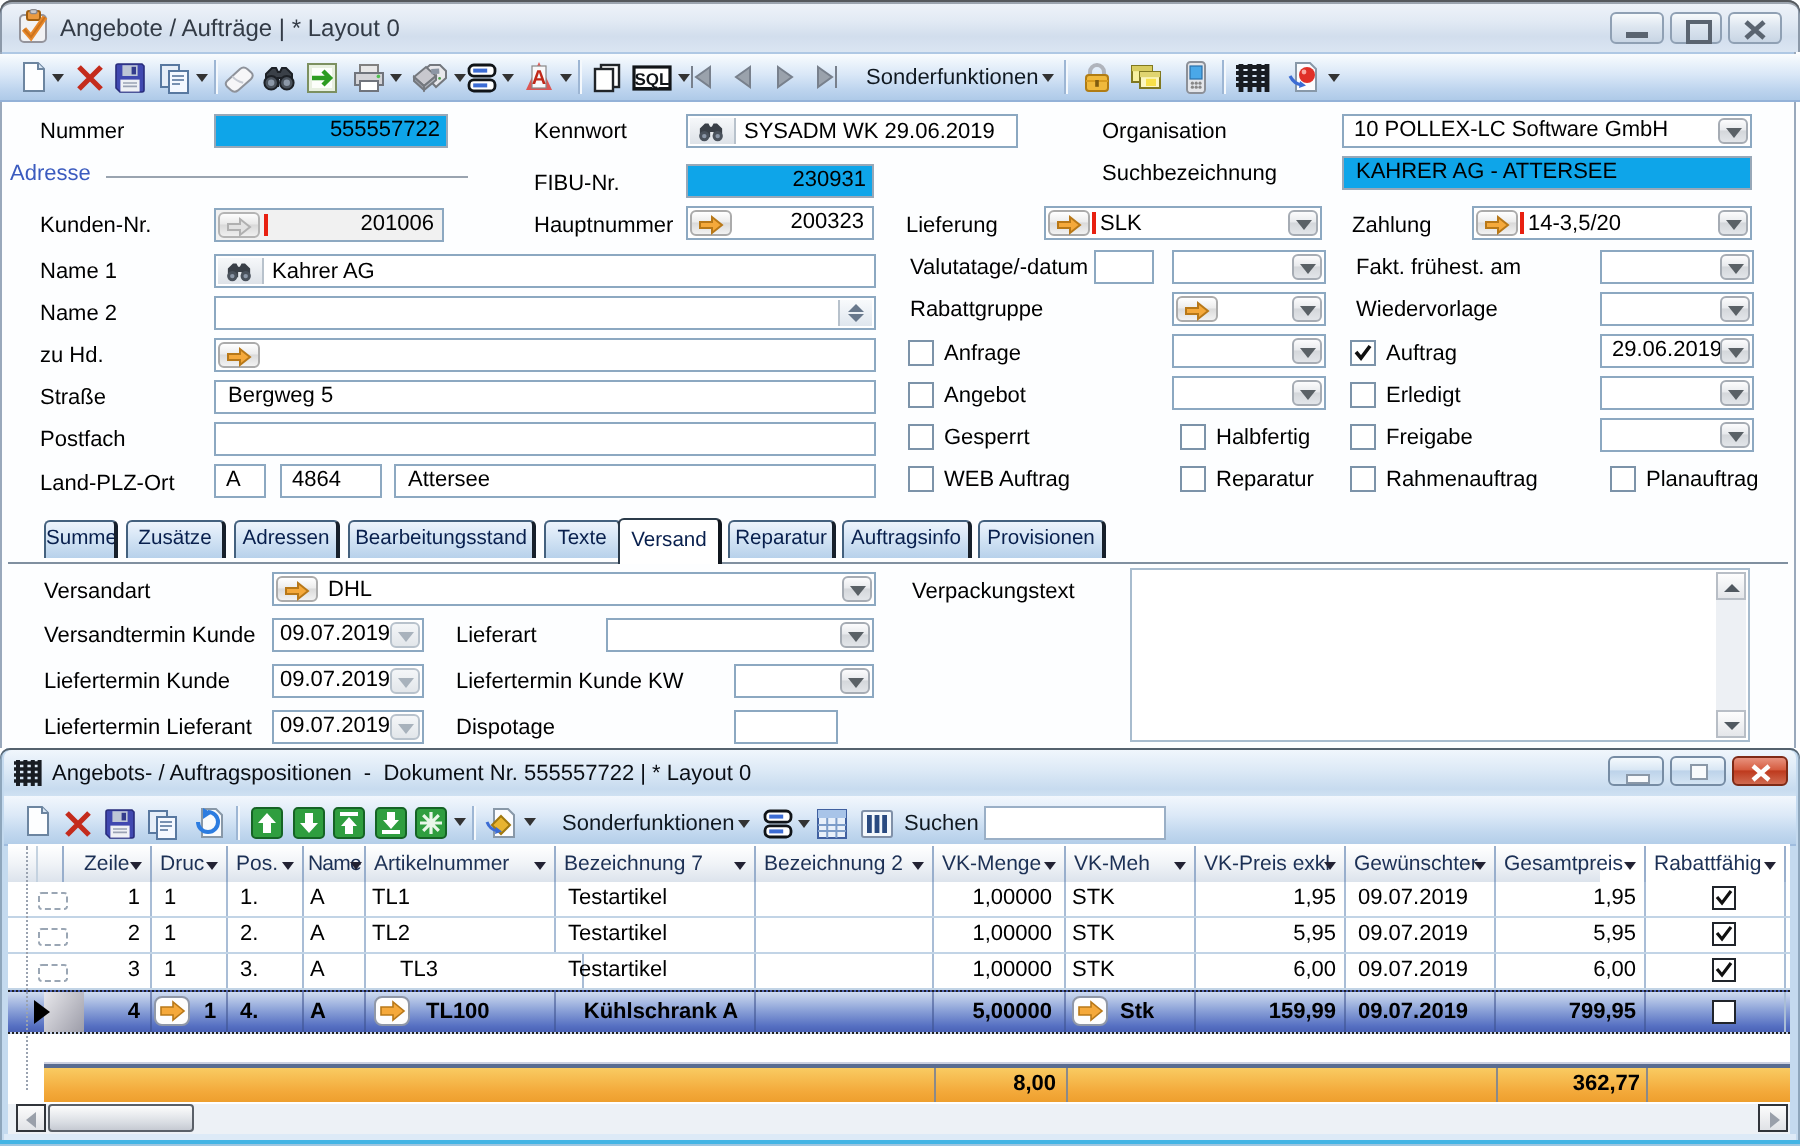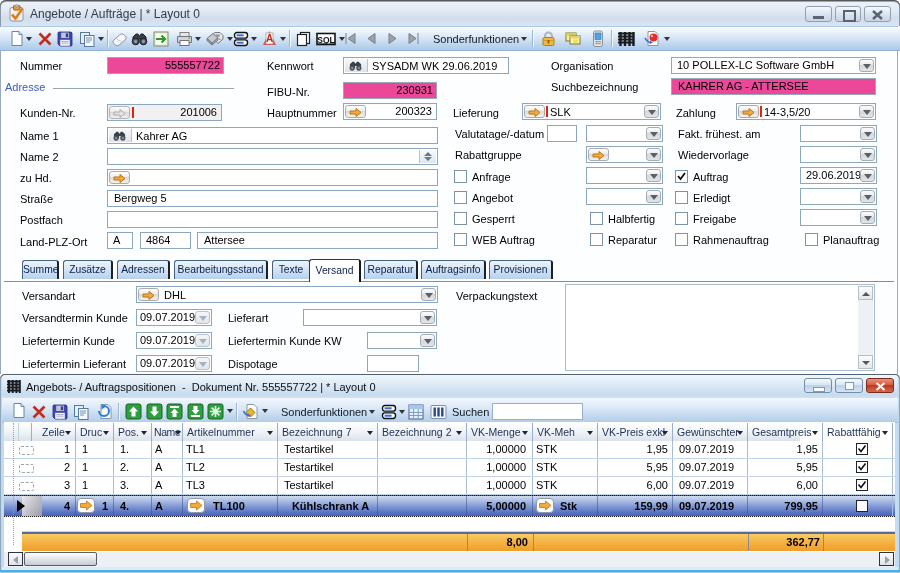--- a/index.html
+++ b/index.html
@@ -1,19 +1,19 @@
 <!DOCTYPE html>
 <html><head><meta charset="utf-8">
 <style>
 html,body{margin:0;padding:0}
 body{width:900px;height:573px;overflow:hidden;position:relative;font-family:"Liberation Sans",sans-serif;background:#fff}
 .ab{position:absolute}
 .lbl{position:absolute;font-size:11px;color:#000;white-space:nowrap}
 .f{position:absolute;box-sizing:border-box;border:1px solid #8CA8C1;background:#fff;height:17px;font-size:11px;line-height:15px;padding:0 3px;white-space:nowrap;overflow:hidden;color:#000}
-.ro{background:#ec4899;border-color:#98A8B8}
+.ro{background:#0ea5e9;border-color:#98A8B8}
 .num{text-align:right}
 .dd{position:absolute;right:1px;top:1px;bottom:1px;width:15px;background:linear-gradient(#FCFCFD,#E8EAED 45%,#D4D7DB 50%,#E2E5E9);border:1px solid #A6ACB4;border-radius:3px;box-sizing:border-box}
 .dd:after{content:"";position:absolute;left:50%;top:50%;margin:-2px 0 0 -4px;border-left:4px solid transparent;border-right:4px solid transparent;border-top:5px solid #5A6166}
 .dd.dis{background:linear-gradient(#F4F6F8,#E2E6EA);border-color:#B8C2CC}
 .dd.dis:after{border-top-color:#A8B2BC}
 .oa{position:absolute;left:1px;top:1px;bottom:1px;width:21px;background:linear-gradient(#FFFFFF,#ECECEC 45%,#DADADA 50%,#F2F2F2);border:1px solid #ABABAB;border-radius:3px;box-sizing:border-box}
 .cb{position:absolute;width:13px;height:13px;background:#fff;border:1px solid #7C93A9;box-sizing:border-box}
 .sep{position:absolute;width:1px;background:#9DB6D4;box-shadow:1px 0 0 #F4F8FC}
 .tbtxt{position:absolute;font-size:11px;color:#101820;white-space:nowrap}
 .dda{position:absolute;width:0;height:0;border-left:3.5px solid transparent;border-right:3.5px solid transparent;border-top:4px solid #333}
@@ -585,21 +585,21 @@
         </svg>
       </span>
     </div>
 </div>
 <div class="ab" style="left:4px;top:477px;width:891px;height:18px;background:#fff;border-bottom:1px solid #C2D4E6;box-sizing:border-box">
 <span class="ab" style="left:15px;top:5px;width:13px;height:7px;border:1px dashed #9AA6B4;border-radius:2px"></span>
 <div class="gc" style="left:34px;width:38px;border-right:1px solid #A9BDD6;text-align:right;padding-right:5px;">3</div>
 <div class="gc" style="left:72px;width:38px;border-right:1px solid #A9BDD6;padding-left:6px;">1</div>
 <div class="gc" style="left:110px;width:38px;border-right:1px solid #A9BDD6;padding-left:6px;">3.</div>
 <div class="gc" style="left:148px;width:31px;border-right:1px solid #A9BDD6;padding-left:3px;">A</div>
-<div class="gc" style="left:179px;width:95px;border-right:1px solid #A9BDD6;padding-left:3px;">TL3</div>
+<div class="gc" style="left:193px;width:95px;border-right:1px solid #A9BDD6;padding-left:3px;">TL3</div>
 <div class="gc" style="left:274px;width:100px;border-right:1px solid #A9BDD6;padding-left:6px;">Testartikel</div>
 <div class="gc" style="left:374px;width:89px;border-right:1px solid #A9BDD6;padding-left:3px;"></div>
 <div class="gc" style="left:463px;width:66px;border-right:1px solid #A9BDD6;text-align:right;padding-right:6px;">1,00000</div>
 <div class="gc" style="left:529px;width:65px;border-right:1px solid #A9BDD6;padding-left:3px;">STK</div>
 <div class="gc" style="left:594px;width:75px;border-right:1px solid #A9BDD6;text-align:right;padding-right:4px;">6,00</div>
 <div class="gc" style="left:669px;width:75px;border-right:1px solid #A9BDD6;padding-left:6px;">09.07.2019</div>
 <div class="gc" style="left:744px;width:75px;border-right:1px solid #A9BDD6;text-align:right;padding-right:4px;">6,00</div>
 <div class="gc" style="left:819px;width:70px">
       <span class="cb" style="left:33px;top:2px;width:12px;height:12px;border-color:#20242A">
         <svg width="10" height="10" viewBox="0 0 10 10" style="position:absolute;left:0;top:0">

